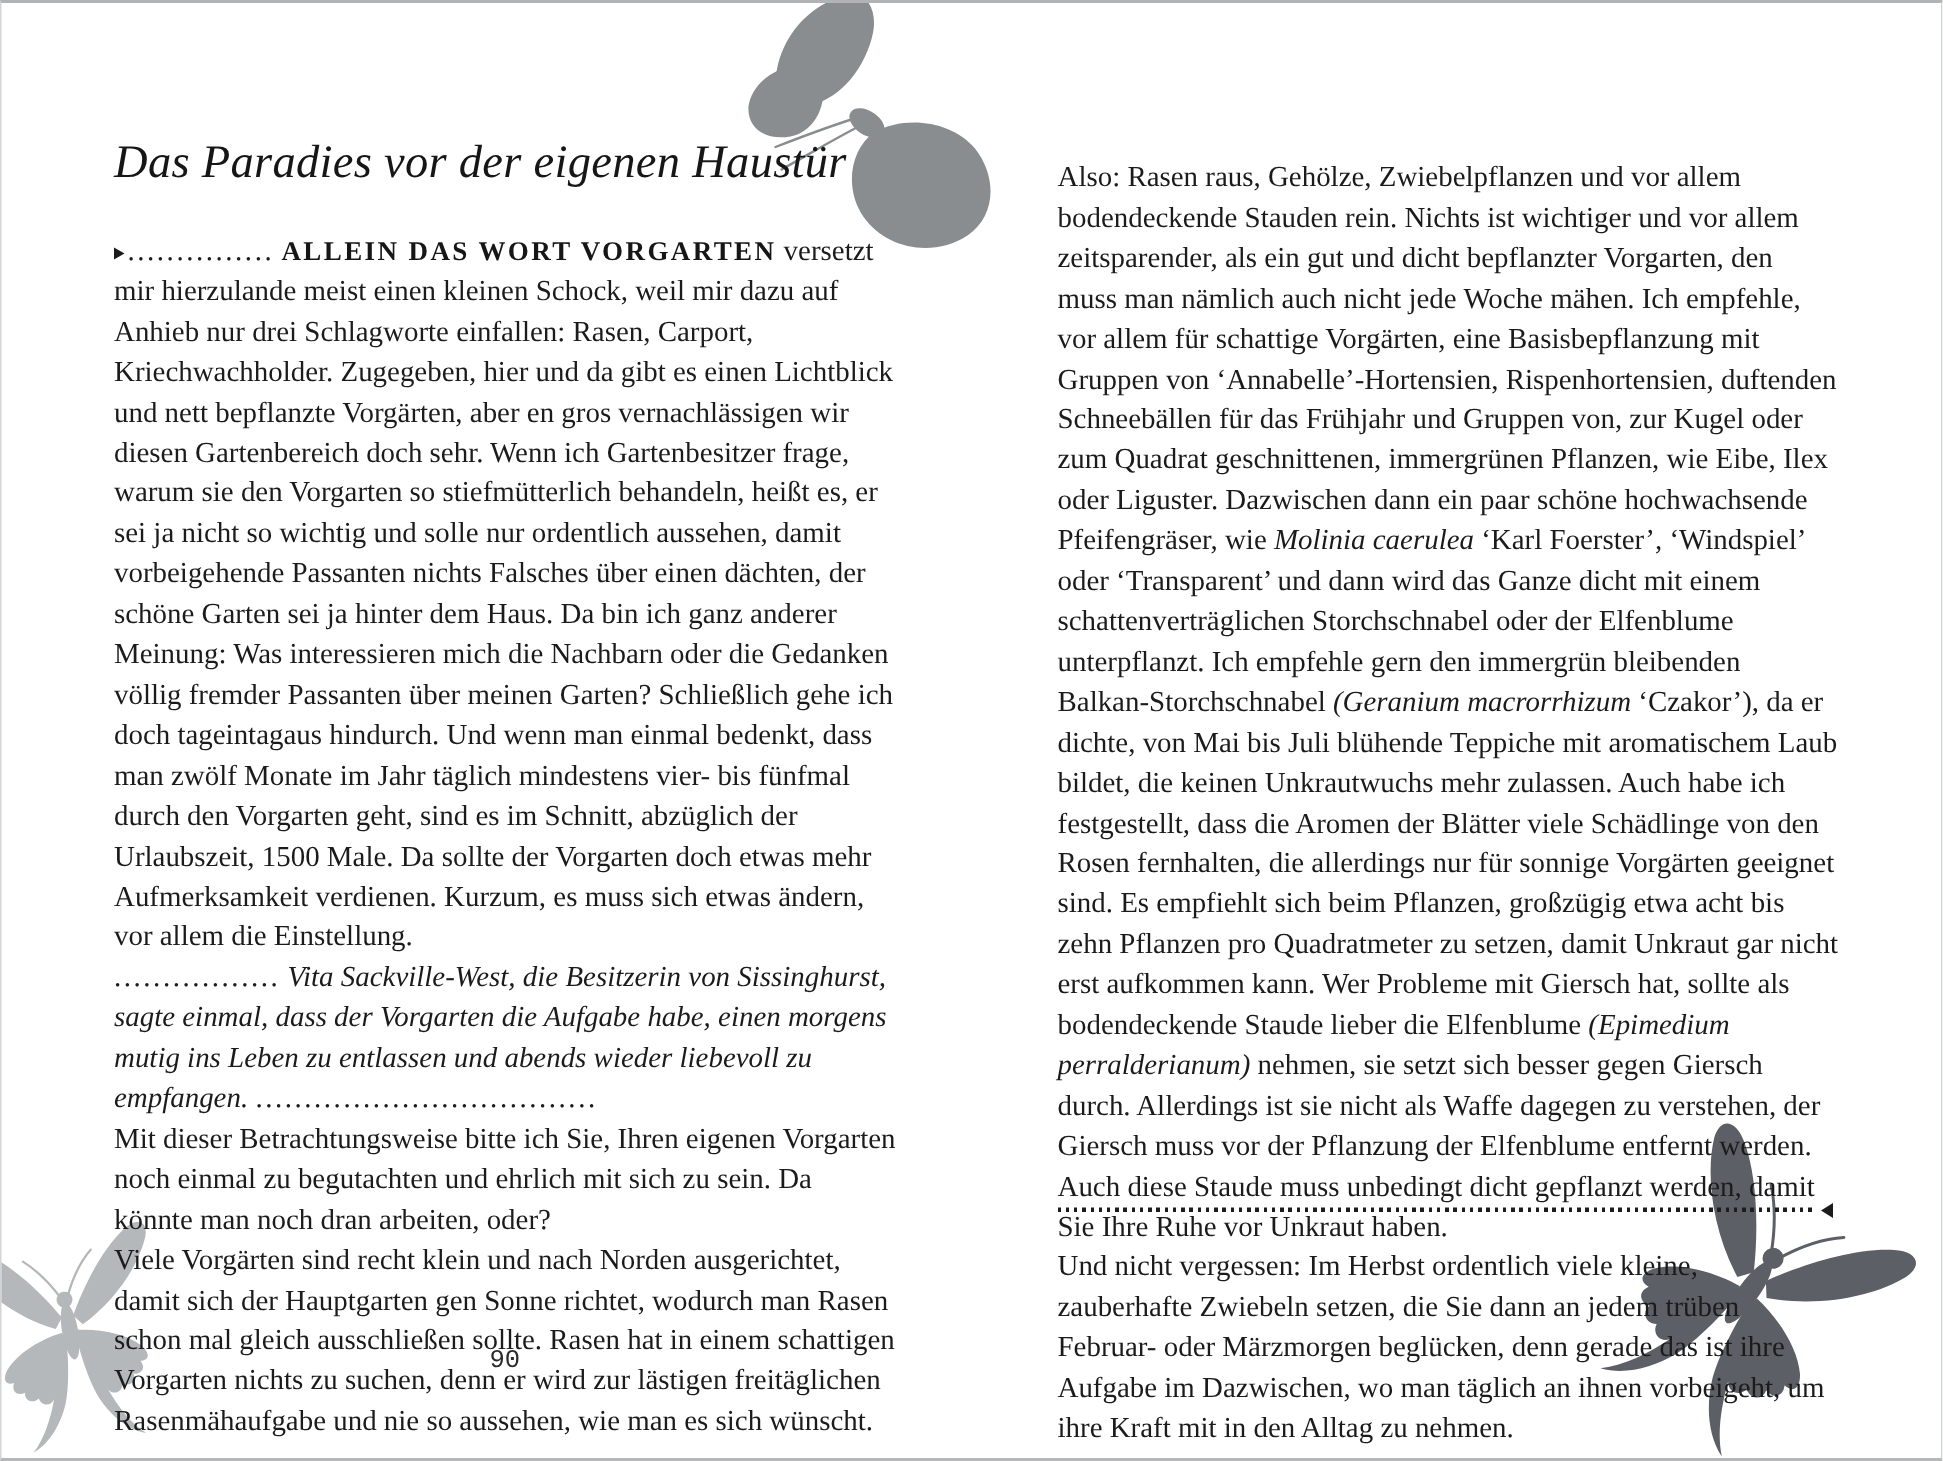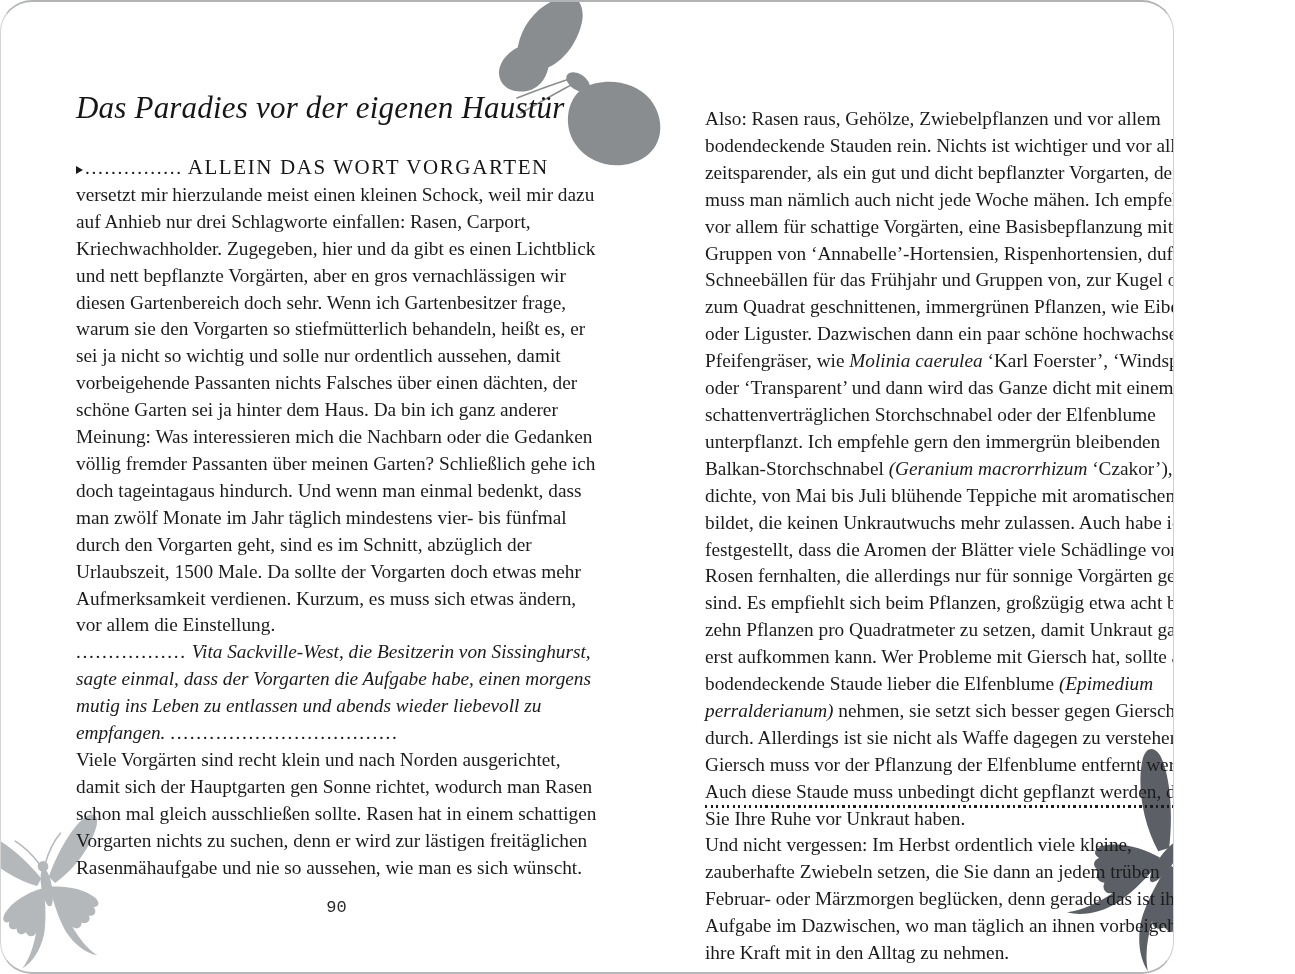--- a/index.html
+++ b/index.html
@@ -1,28 +1,27 @@
 <!DOCTYPE html>
 <html lang="de"><head>
 <meta charset="utf-8">
 <style>
   html,body{margin:0;padding:0;background:#ffffff;}
   .spread{
     position:relative;
-    width:1174px;height:974px;
+    width:1295px;height:974px;
     background:#ffffff;
     overflow:hidden;
     border-top:2px solid #b1b3b5;
     border-bottom:2px solid #b6b7b9;
     border-left:1px solid #d2d4d6;
     border-right:1px solid #cfd1d3;
     box-sizing:border-box;
     font-family:"Liberation Serif", serif;
     color:#1b1b1b;
-    border-radius:32px;
   }
   .page{position:absolute;z-index:2;}
   .page-left{left:75px;top:86px;width:521px;}
   .page-right{left:704px;top:104px;width:521px;}
   h1.title{
     font-family:"Liberation Serif", serif;
     font-style:italic;
     font-weight:normal;
     font-size:31px;
     line-height:40px;
@@ -31,23 +30,24 @@
     color:#161616;
   }
   p.body{
     font-size:19.3px;
     line-height:26.9px;
     margin:0;
     text-align:left;
   }
   .gap{margin-top:27px;}
   .smallcaps{
-    font-size:21px;
+    font-size:18px;
     letter-spacing:1.6px;
     color:#161616;
+    font-weight:bold;
   }
   .leader{
     font-style:normal;
     letter-spacing:1.7px;
     color:#1b1b1b;
   }
   .it, p.quote{font-style:italic;}
   p.quote .leader{font-style:normal;}
   .tri-right{
     display:inline-block;
@@ -138,20 +138,21 @@
     </g>
   </svg>
 
   <div class="page page-left">
     <h1 class="title">Das Paradies vor der eigenen Haustür</h1>
 
     <p class="body"><span class="tri-right"></span><span class="leader">...............</span> <span class="smallcaps">ALLEIN DAS WORT VORGARTEN</span><span> versetzt mir hierzulande meist einen kleinen Schock, weil mir dazu auf Anhieb nur drei Schlagworte einfallen: Rasen, Carport, Kriechwachholder. Zugegeben, hier und da gibt es einen Lichtblick und nett bepflanzte Vorgärten, aber en gros vernachlässigen wir diesen Gartenbereich doch sehr. Wenn ich Gartenbesitzer frage, warum sie den Vorgarten so stiefmütterlich behandeln, heißt es, er sei ja nicht so wichtig und solle nur ordentlich aussehen, damit vorbeigehende Passanten nichts Falsches über einen dächten, der schöne Garten sei ja hinter dem Haus. Da bin ich ganz anderer Meinung: Was interessieren mich die Nachbarn oder die Gedanken völlig fremder Passanten über meinen Garten? Schließlich gehe ich doch tageintagaus hindurch. Und wenn man einmal bedenkt, dass man zwölf Monate im Jahr täglich mindestens vier- bis fünfmal durch den Vorgarten geht, sind es im Schnitt, abzüglich der Urlaubszeit, 1500 Male. Da sollte der Vorgarten doch etwas mehr Aufmerksamkeit verdienen. Kurzum, es muss sich etwas ändern, vor allem die Einstellung.</span></p>
 
     <p class="body quote gap"><span class="leader">.................</span><span> Vita Sackville-West, die Besitzerin von Sissinghurst, sagte einmal, dass der Vorgarten die Aufgabe habe, einen morgens mutig ins Leben zu entlassen und abends wieder liebevoll zu empfangen. </span><span class="leader">...................................</span></p>
 
+    <p class="body gap">Mit dieser Betrachtungsweise bitte ich Sie, Ihren eigenen Vorgarten noch einmal zu begutachten und ehrlich mit sich zu sein. Da könnte man noch dran arbeiten, oder?</p>
     <p class="body">Viele Vorgärten sind recht klein und nach Norden ausgerichtet, damit sich der Hauptgarten gen Sonne richtet, wodurch man Rasen schon mal gleich ausschließen sollte. Rasen hat in einem schattigen Vorgarten nichts zu suchen, denn er wird zur lästigen freitäglichen Rasenmähaufgabe und nie so aussehen, wie man es sich wünscht.</p>
   </div>
 
   <div class="page page-right">
     <p class="body"><span>Also: Rasen raus, Gehölze, Zwiebelpflanzen und vor allem bodendeckende Stauden rein. Nichts ist wichtiger und vor allem zeitsparender, als ein gut und dicht bepflanzter Vorgarten, den muss man nämlich auch nicht jede Woche mähen. Ich empfehle, vor allem für schattige Vorgärten, eine Basisbepflanzung mit Gruppen von ‘Annabelle’-Hortensien, Rispenhortensien, duftenden Schneebällen für das Frühjahr und Gruppen von, zur Kugel oder zum Quadrat geschnittenen, immergrünen Pflanzen, wie Eibe, Ilex oder Liguster. Dazwischen dann ein paar schöne hochwachsende Pfeifengräser, wie </span><span class="it">Molinia caerulea</span><span> ‘Karl Foerster’, ‘Windspiel’ oder ‘Transparent’ und dann wird das Ganze dicht mit einem schattenverträglichen Storchschnabel oder der Elfenblume unterpflanzt. Ich empfehle gern den immergrün bleibenden Balkan-Storchschnabel </span><span class="it">(Geranium macrorrhizum</span><span> ‘Czakor’), da er dichte, von Mai bis Juli blühende Teppiche mit aromatischem Laub bildet, die keinen Unkrautwuchs mehr zulassen. Auch habe ich festgestellt, dass die Aromen der Blätter viele Schädlinge von den Rosen fernhalten, die allerdings nur für sonnige Vorgärten geeignet sind. Es empfiehlt sich beim Pflanzen, großzügig etwa acht bis zehn Pflanzen pro Quadratmeter zu setzen, damit Unkraut gar nicht erst aufkommen kann. Wer Probleme mit Giersch hat, sollte als bodendeckende Staude lieber die Elfenblume </span><span class="it">(Epimedium perralderianum)</span><span> nehmen, sie setzt sich besser gegen Giersch durch. Allerdings ist sie nicht als Waffe dagegen zu verstehen, der Giersch muss vor der Pflanzung der Elfenblume entfernt werden. Auch diese Staude muss unbedingt dicht gepflanzt werden, damit Sie Ihre Ruhe vor Unkraut haben.</span></p>
     <p class="body">Und nicht vergessen: Im Herbst ordentlich viele kleine, zauberhafte Zwiebeln setzen, die Sie dann an jedem trüben Februar- oder Märzmorgen beglücken, denn gerade das ist ihre Aufgabe im Dazwischen, wo man täglich an ihnen vorbeigeht, um ihre Kraft mit in den Alltag zu nehmen.</p>
   </div>
 
   <div class="end-rule">
     <div class="dotted-line"></div>

